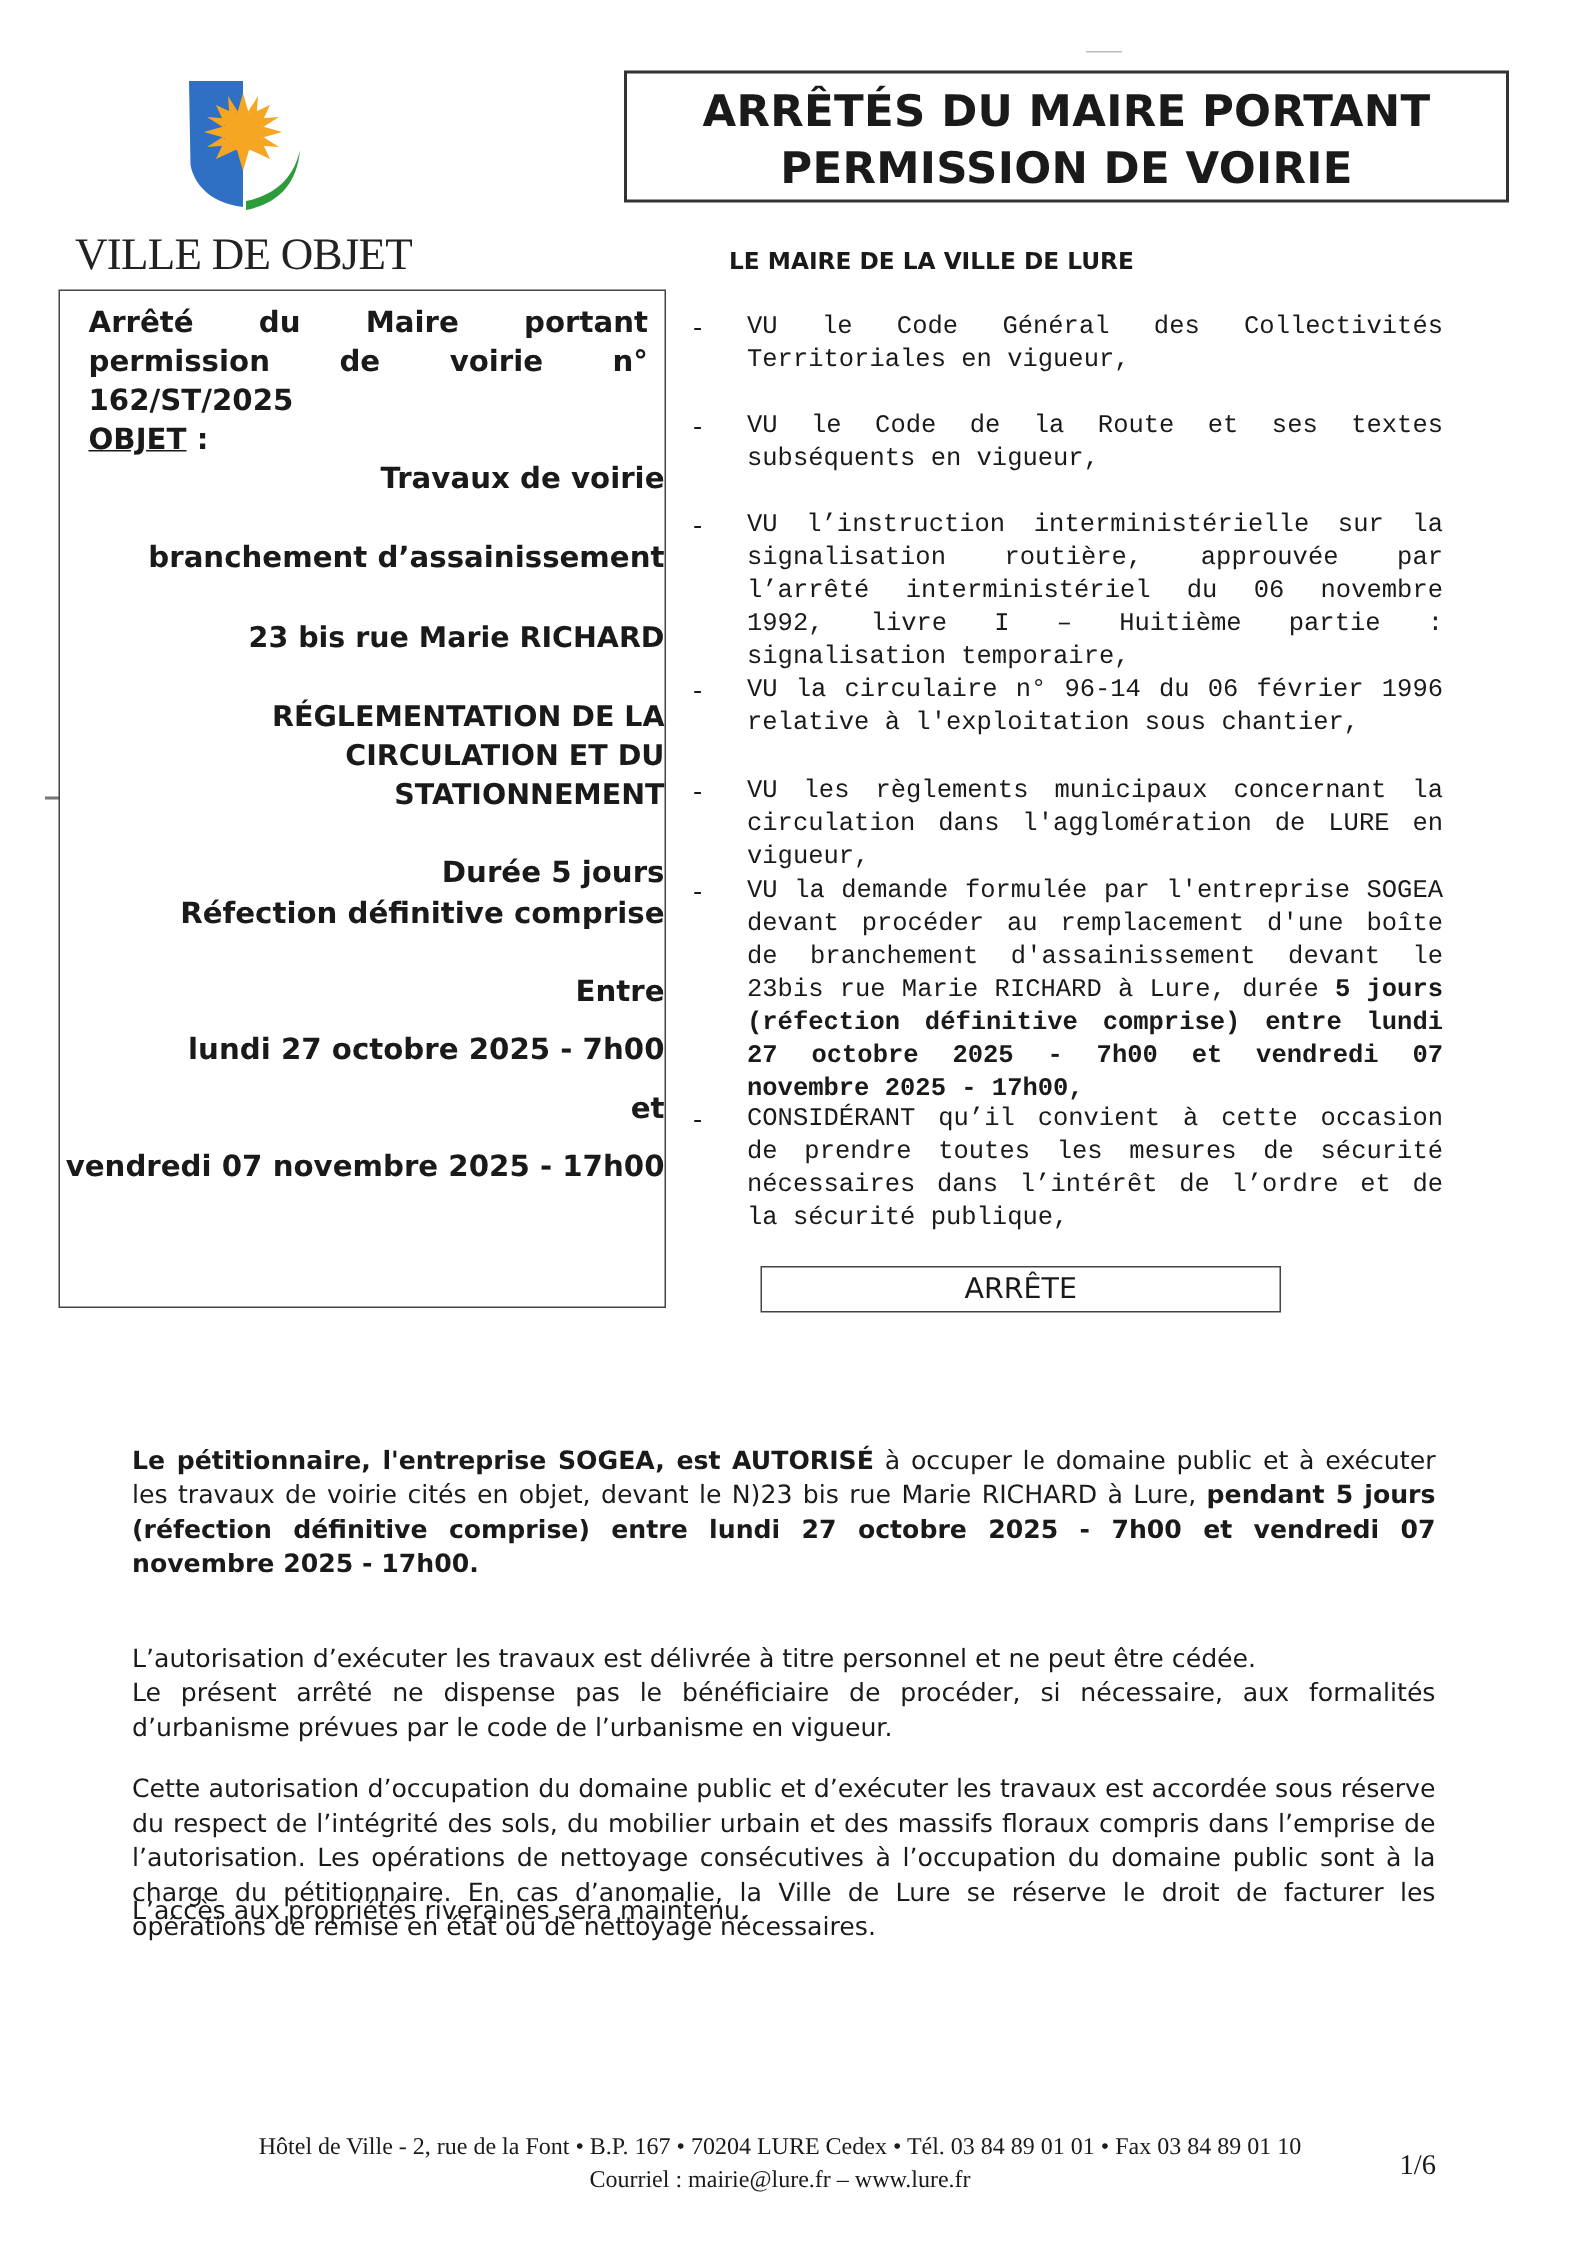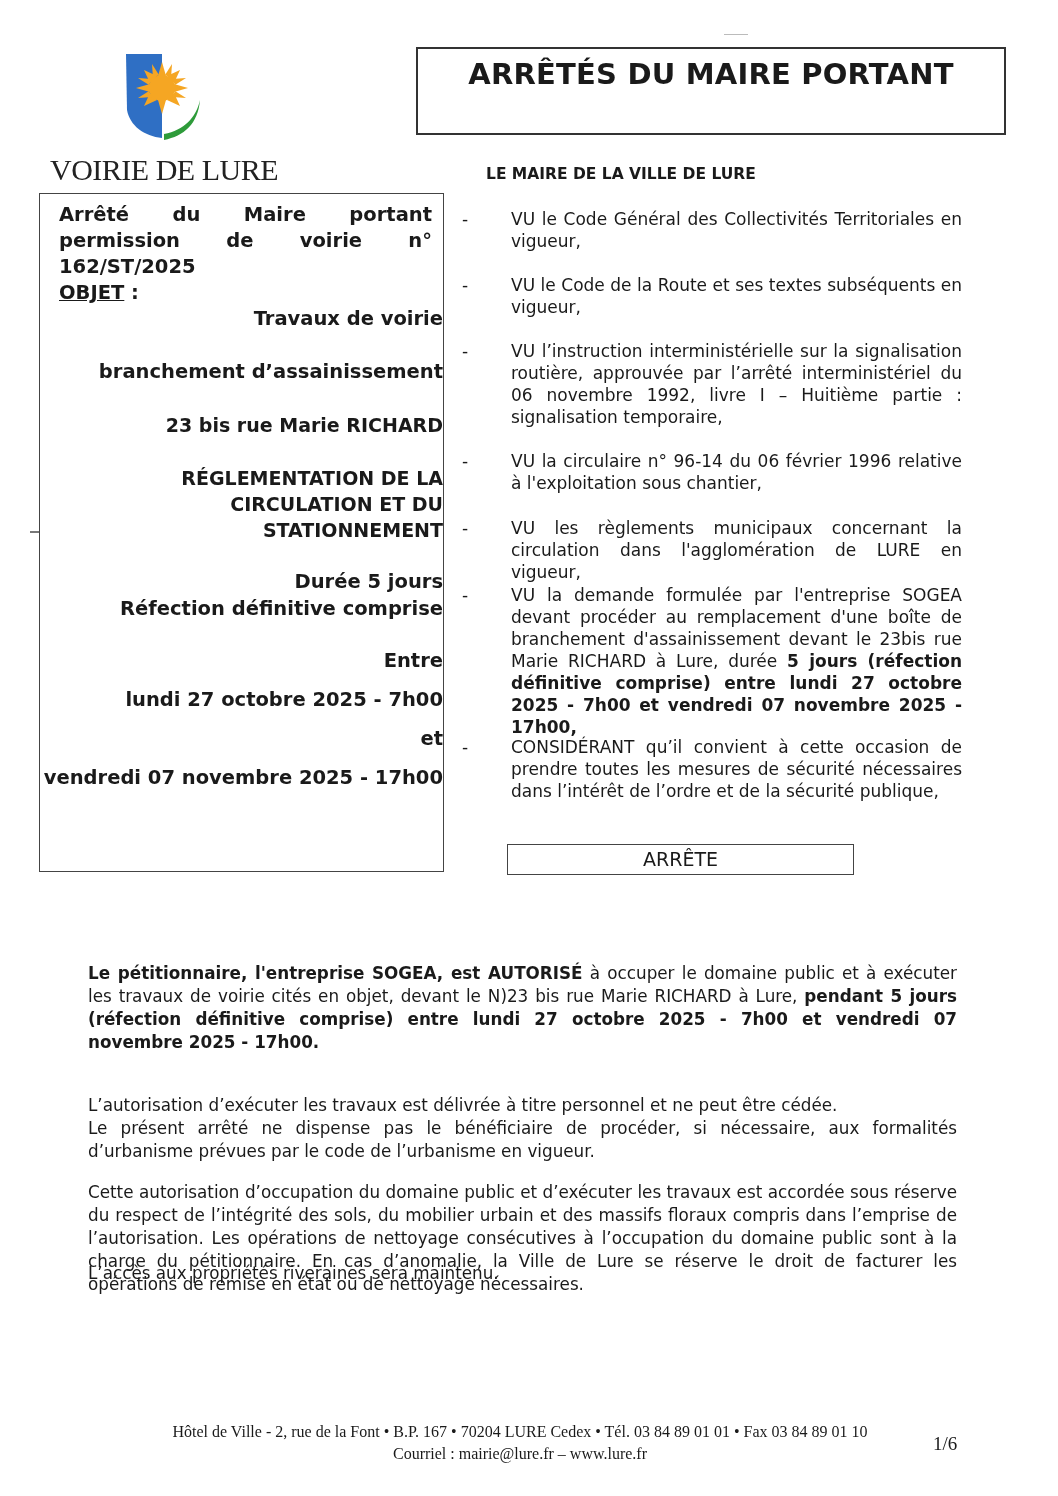--- a/index.html
+++ b/index.html
@@ -27,21 +27,21 @@
   .center { left: 0; width: 100%; text-align: right; }
 
   #arrete-no { left: 19px; top: 8px; width: 373px; text-align: justify; }
   #objet { left: 19px; top: 86px; }
   #objet-label { text-decoration: underline; }
 
   
   #maire-title { left: 486px; top: 165px; font-weight: bold; font-size: 15.5px; }
   .vu { position: absolute; left: 462px; width: 500px; font-size: 17px; line-height: 22px; }
   .vu .dash { position: absolute; left: 0; top: 0; width: 20px; }
-  .vu .txt { margin-left: 49px; text-align: justify; text-align-last: left; }
+  .vu .txt { margin-left: 36px; text-align: justify; text-align-last: left; font-family: Liberation Mono, monospace; }
   .vu b { font-weight: bold; }
 
   #arrete-box { left: 507px; top: 844px; width: 347px; height: 31px; border: 1.5px solid #444;
                 box-sizing: border-box; text-align: center; font-weight: normal; font-size: 19px;
                 line-height: 28px; }
 
   
   .para { position: absolute; left: 88px; width: 869px; font-size: 16.8px; line-height: 23px;
           text-align: justify; }
   .para b { font-weight: bold; }
@@ -72,25 +72,26 @@
       <polygon points="10,-24 9,-10 3,-13"></polygon>
       <polygon points="-10,-24 -9,-10 -3,-13"></polygon>
       <polygon points="24,-10 10,-9 13,-3"></polygon>
       <polygon points="24,10 10,9 13,3"></polygon>
       <polygon points="-24,10 -10,9 -13,3"></polygon>
       <polygon points="-24,-10 -10,-9 -13,-3"></polygon>
     </g>
     <path d="M42 88 C62 84 76 72 78 48 C74 66 62 78 42 82 Z" fill="#2e9b3a"></path>
   </svg>
 </div>
-<div id="city-name" class="abs serif">VOIRIE DE LURE</div>
+<div id="city-name" class="abs serif">VILLE DE OBJET</div>
 
 <div id="top-mark" class="abs"></div>
 <div id="title-box" class="abs">
   <div class="t t1">ARRÊTÉS DU MAIRE PORTANT</div>
+  <div class="t">PERMISSION DE VOIRIE</div>
 </div>
 
 <div id="left-mark" class="abs"></div>
 <div id="left-box" class="abs">
   <div id="arrete-no" class="lb">Arrêté du Maire portant permission de voirie n° 162/ST/2025</div>
   <div id="objet" class="lb">
     <span id="objet-label">OBJET</span><span> :</span>
   </div>
   <div class="lb center" style="top:112px">Travaux de voirie</div>
   <div class="lb center" style="top:165px">branchement d’assainissement</div>

